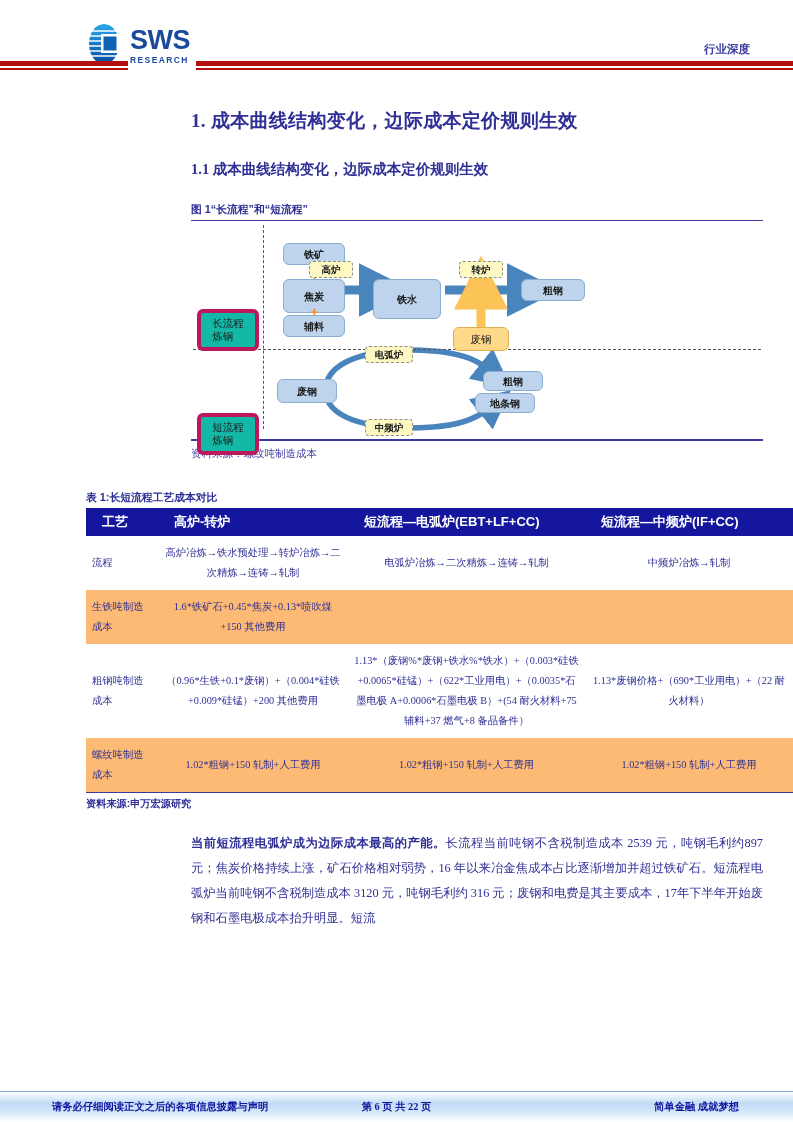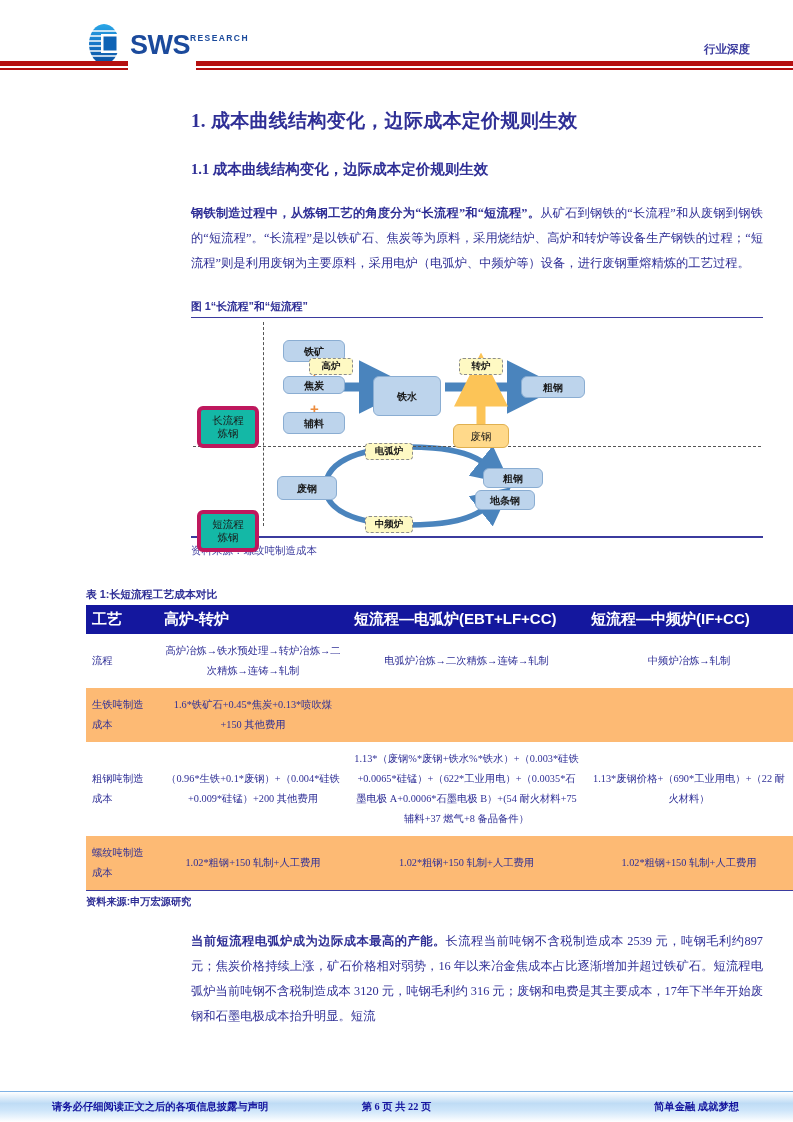--- a/index.html
+++ b/index.html
@@ -28,21 +28,21 @@
     align-items: center;
     gap: 5px;
   }
   .logo-mark {
     width: 42px;
     height: 44px;
     position: relative;
   }
   .logo-text {
     display: flex;
-    flex-direction: row;
+    flex-direction: column;
     line-height: 1;
     padding-top: 3px;
   }
   .logo-sws {
     font-family: "Liberation Sans", sans-serif;
     font-weight: bold;
     font-size: 27px;
     color: #1b4a9c;
     letter-spacing: -0.5px;
   }
@@ -155,22 +155,21 @@
     width: 568px;
     border-top: 1.6px dashed #555555;
   }
 
   .node {
     position: absolute;
     box-sizing: border-box;
     display: flex;
     align-items: center;
     justify-content: center;
-    text-align: center;
-    font-family: Liberation Serif, serif;
+    font-family: Liberation Sans, sans-serif;
     font-size: 10px;
     color: #1a1a1a;
     border-radius: 6px;
     line-height: 13px;
   }
   .node-blue {
     background: #bdd4ec;
     border: 1px solid #8aadd2;
     font-weight: bold;
   }
@@ -232,23 +231,23 @@
   table.cost-table {
     border-collapse: collapse;
     width: 707px;
     table-layout: fixed;
   }
   table.cost-table th {
     background: #14179e;
     color: #ffffff;
     font-family: "Liberation Sans", sans-serif;
     font-weight: bold;
-    font-size: 15px;
+    font-size: 13px;
     text-align: left;
-    padding: 5px 6px;
+    padding: 5px 16px;
     vertical-align: middle;
   }
   table.cost-table td {
     font-family: "Liberation Serif", serif;
     font-size: 10.3px;
     color: #2f2f96;
     padding: 7px 6px;
     vertical-align: middle;
     line-height: 20px;
   }
@@ -343,23 +342,20 @@
     <div class="rule-gap"></div>
     <div class="rule-thin"></div>
   </div>
 </div>
 
 <div class="content">
 
   <div class="h1">1. 成本曲线结构变化，边际成本定价规则生效</div>
   <div class="h2">1.1 成本曲线结构变化，边际成本定价规则生效</div>
 
-  <p class="para">
-    <span class="lead">钢铁制造过程中，从炼钢工艺的角度分为“长流程”和“短流程”。</span><span>从矿石到钢铁的“长流程”和从废钢到钢铁的“短流程”。“长流程”是以铁矿石、焦炭等为原料，采用烧结炉、高炉和转炉等设备生产钢铁的过程；“短流程”则是利用废钢为主要原料，采用电炉（电弧炉、中频炉等）设备，进行废钢重熔精炼的工艺过程。</span>
-  </p>
 
   <div class="exhibit">
     <div class="exhibit-title">图 1“长流程”和“短流程”</div>
     <div class="exhibit-rule"></div>
 
     <div class="figure-area">
 
       <svg class="fig-svg" viewBox="0 0 572 218">
         <defs>
           <marker id="bigarrow" markerWidth="6" markerHeight="6" refX="0.5" refY="3" orient="auto">
@@ -389,21 +385,21 @@
 
       <div class="node node-orange" style="left:6px; top:48px; width:62px; height:42px;">
         <span style="white-space:pre-line;">长流程
 炼钢</span>
       </div>
 
       <div class="node node-blue" style="left:92px; top:22px; width:62px; height:22px;">
         <span>铁矿</span>
       </div>
       <div class="plus" style="left:119px; top:47px;">+</div>
-      <div class="node node-blue" style="left:92px; top:58px; width:62px; height:18px;">
+      <div class="node node-blue" style="left:92px; top:58px; width:62px; height:34px;">
         <span>焦炭</span>
       </div>
       <div class="plus" style="left:119px; top:83px;">+</div>
       <div class="node node-blue" style="left:92px; top:94px; width:62px; height:22px;">
         <span>辅料</span>
       </div>
 
       <div class="node node-gray" style="left:118px; top:40px; width:44px; height:17px;">
         <span>高炉</span>
       </div>

